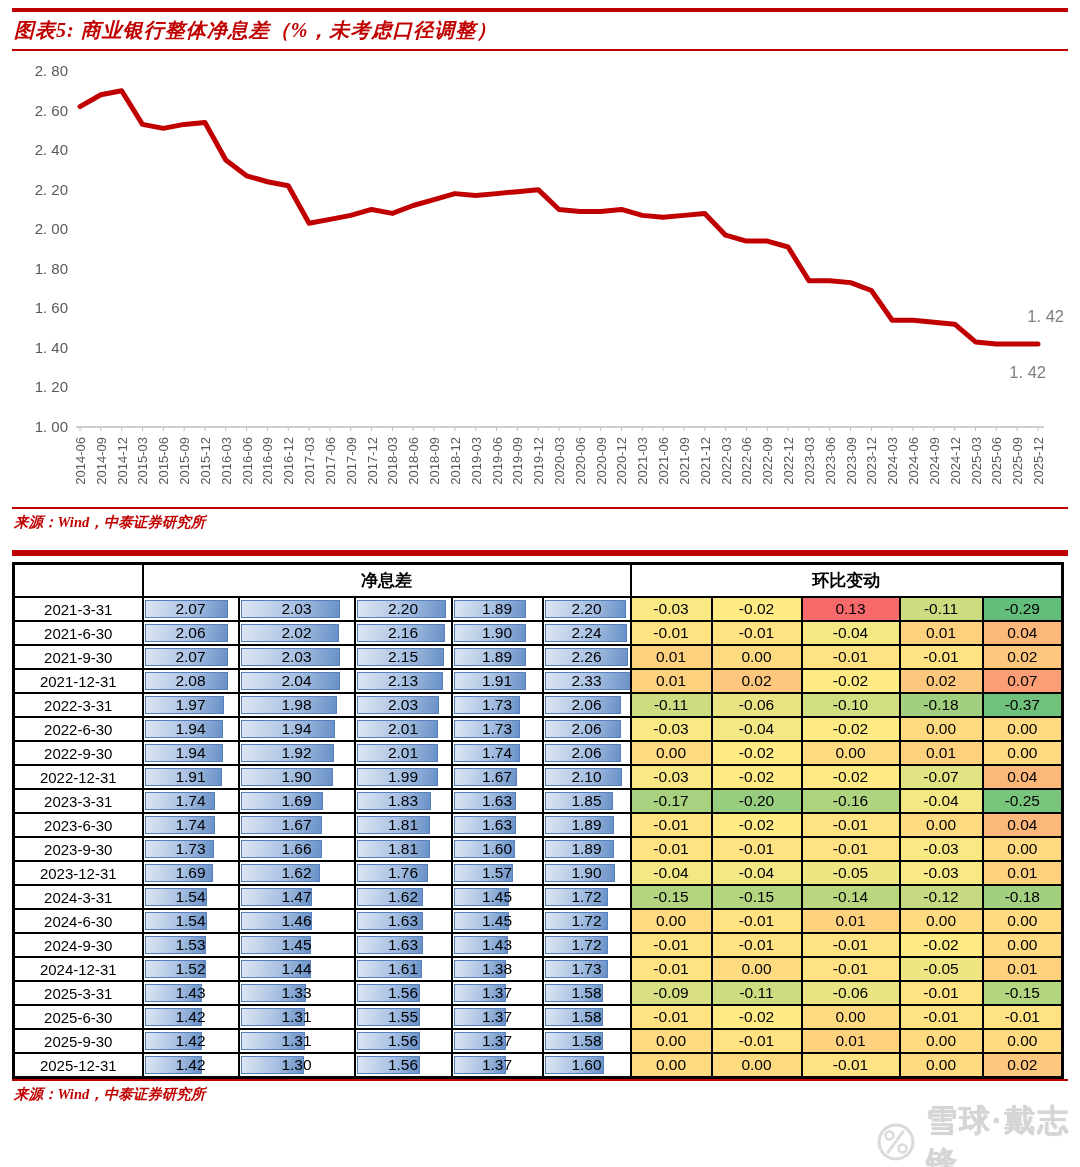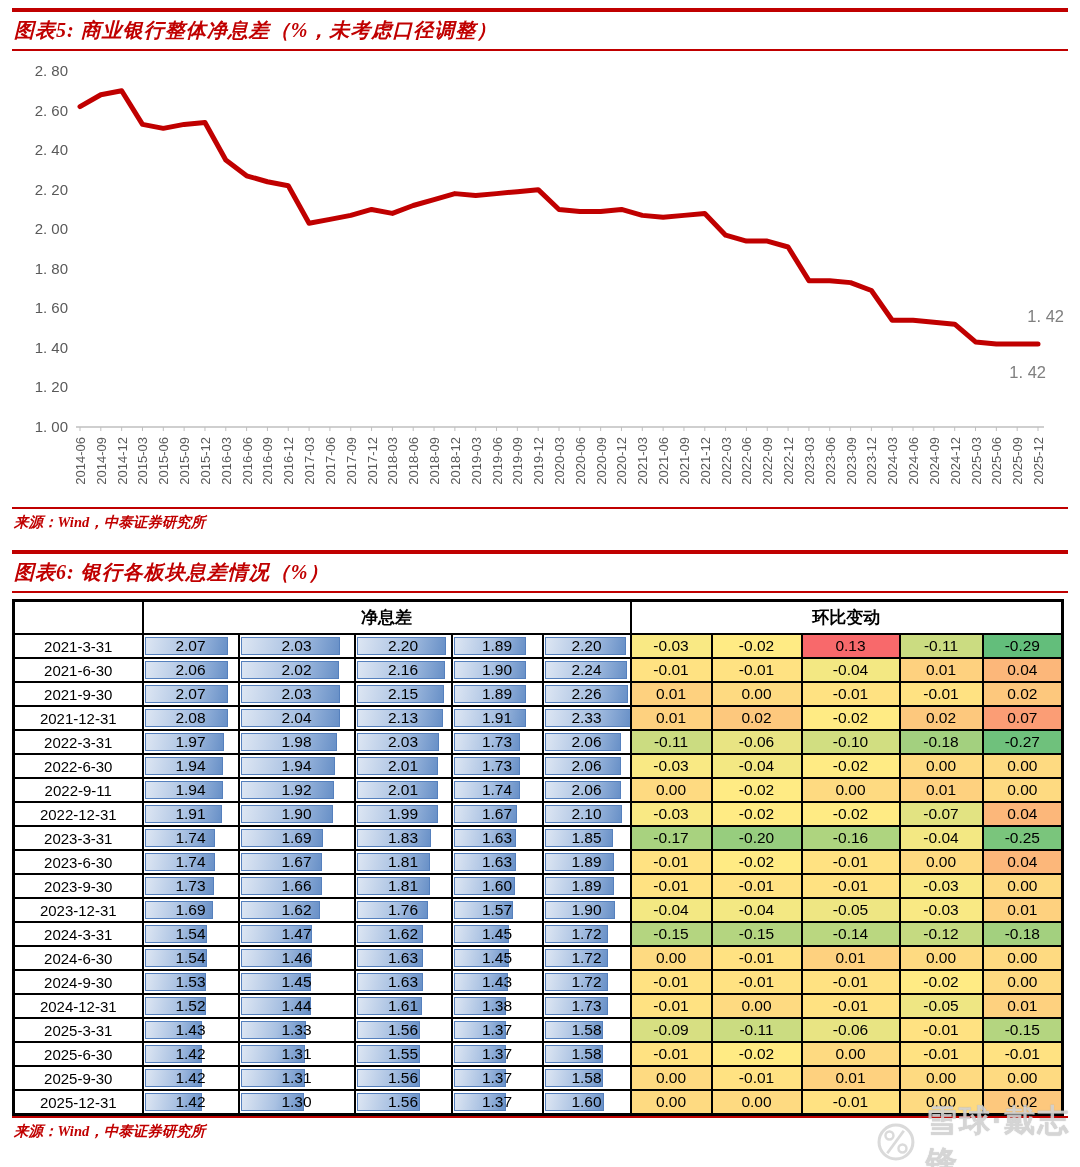--- a/index.html
+++ b/index.html
@@ -151,21 +151,20 @@
         <polyline points="68,55.599999999999966 88.82608695652173,43.73333333333329 109.65217391304347,39.777777777777715 130.47826086956522,73.40000000000003 151.30434782608694,77.35555555555555 172.1304347826087,73.40000000000003 192.95652173913044,71.42222222222222 213.7826086956522,108.99999999999994 234.6086956521739,124.8222222222222 255.43478260869566,130.75555555555547 276.2608695652174,134.71111111111105 297.0869565217391,172.2888888888889 317.9130434782609,168.33333333333337 338.7391304347826,164.37777777777777 359.5652173913044,158.4444444444444 380.39130434782606,162.39999999999998 401.2173913043478,154.48888888888885 422.04347826086956,148.55555555555554 442.8695652173913,142.62222222222218 463.69565217391306,144.6 484.5217391304348,142.62222222222218 505.3478260869565,140.64444444444445 526.1739130434783,138.6666666666666 547,158.4444444444444 567.8260869565217,160.42222222222225 588.6521739130435,160.42222222222225 609.4782608695652,158.4444444444444 630.304347826087,164.37777777777777 651.1304347826087,166.3555555555555 671.9565217391304,164.37777777777777 692.7826086956521,162.39999999999998 713.6086956521739,184.15555555555554 734.4347826086956,190.08888888888887 755.2608695652174,190.08888888888887 776.0869565217391,196.02222222222224 796.9130434782609,229.64444444444442 817.7391304347826,229.64444444444442 838.5652173913044,231.62222222222223 859.3913043478261,239.53333333333333 880.2173913043479,269.2 901.0434782608696,269.2 921.8695652173913,271.17777777777775 942.695652173913,273.15555555555557 963.5217391304348,290.9555555555556 984.3478260869565,292.93333333333334 1005.1739130434783,292.93333333333334 1026,292.93333333333334" fill="none" stroke="#C00000" stroke-width="5" stroke-linejoin="round" stroke-linecap="round"></polyline>
         <text x="1052" y="270.93333333333334" text-anchor="end" font-size="16.5" fill="#7F7F7F">1. 42</text>
         <text x="1034" y="326.93333333333334" text-anchor="end" font-size="16.5" fill="#7F7F7F">1. 42</text>
       </svg>
     <div class="rule-thin"></div>
     <div class="source">来源：Wind，中泰证券研究所</div>
   </section>
 
   <section class="figure6">
     <div class="rule-thick"></div>
-    <div class="fig-title">图表6: 银行各板块息差情况（%）</div>
     <div class="rule-thin"></div>
     <table id="nim-table">
         <colgroup>
           <col style="width: 129px;">
           <col style="width: 96px;">
           <col style="width: 116px;">
           <col style="width: 97px;">
           <col style="width: 91px;">
           <col style="width: 88px;">
           <col style="width: 81px;">
@@ -238,37 +237,37 @@
             <td class="date-cell">2022-3-31</td>
             <td class="nim-cell"><div class="bar" style="width: 84.5%;"></div><span class="val">1.97</span></td>
             <td class="nim-cell"><div class="bar" style="width: 85%;"></div><span class="val">1.98</span></td>
             <td class="nim-cell"><div class="bar" style="width: 87.1%;"></div><span class="val">2.03</span></td>
             <td class="nim-cell"><div class="bar" style="width: 74.2%;"></div><span class="val">1.73</span></td>
             <td class="nim-cell"><div class="bar" style="width: 88.4%;"></div><span class="val">2.06</span></td>
             <td class="qoq-cell" style="background: rgb(203, 220, 129);">-0.11</td>
             <td class="qoq-cell" style="background: rgb(232, 228, 131);">-0.06</td>
             <td class="qoq-cell" style="background: rgb(209, 222, 129);">-0.10</td>
             <td class="qoq-cell" style="background: rgb(163, 208, 127);">-0.18</td>
-            <td class="qoq-cell" style="background: rgb(111, 193, 124);">-0.27</td>
+            <td class="qoq-cell" style="background: rgb(111, 193, 124);">-0.37</td>
           </tr>
           <tr>
             <td class="date-cell">2022-6-30</td>
             <td class="nim-cell"><div class="bar" style="width: 83.3%;"></div><span class="val">1.94</span></td>
             <td class="nim-cell"><div class="bar" style="width: 83.3%;"></div><span class="val">1.94</span></td>
             <td class="nim-cell"><div class="bar" style="width: 86.3%;"></div><span class="val">2.01</span></td>
             <td class="nim-cell"><div class="bar" style="width: 74.2%;"></div><span class="val">1.73</span></td>
             <td class="nim-cell"><div class="bar" style="width: 88.4%;"></div><span class="val">2.06</span></td>
             <td class="qoq-cell" style="background: rgb(249, 233, 132);">-0.03</td>
             <td class="qoq-cell" style="background: rgb(243, 232, 131);">-0.04</td>
             <td class="qoq-cell" style="background: rgb(255, 235, 132);">-0.02</td>
             <td class="qoq-cell" style="background: rgb(254, 218, 129);">0.00</td>
             <td class="qoq-cell" style="background: rgb(254, 218, 129);">0.00</td>
           </tr>
           <tr>
-            <td class="date-cell">2022-9-11</td>
+            <td class="date-cell">2022-9-30</td>
             <td class="nim-cell"><div class="bar" style="width: 83.3%;"></div><span class="val">1.94</span></td>
             <td class="nim-cell"><div class="bar" style="width: 82.4%;"></div><span class="val">1.92</span></td>
             <td class="nim-cell"><div class="bar" style="width: 86.3%;"></div><span class="val">2.01</span></td>
             <td class="nim-cell"><div class="bar" style="width: 74.7%;"></div><span class="val">1.74</span></td>
             <td class="nim-cell"><div class="bar" style="width: 88.4%;"></div><span class="val">2.06</span></td>
             <td class="qoq-cell" style="background: rgb(254, 218, 129);">0.00</td>
             <td class="qoq-cell" style="background: rgb(255, 235, 132);">-0.02</td>
             <td class="qoq-cell" style="background: rgb(254, 218, 129);">0.00</td>
             <td class="qoq-cell" style="background: rgb(254, 209, 127);">0.01</td>
             <td class="qoq-cell" style="background: rgb(254, 218, 129);">0.00</td>

